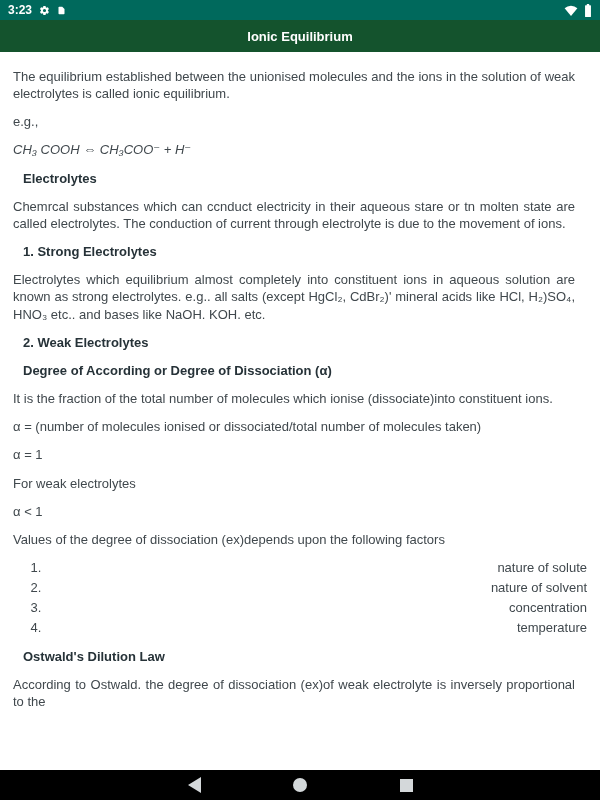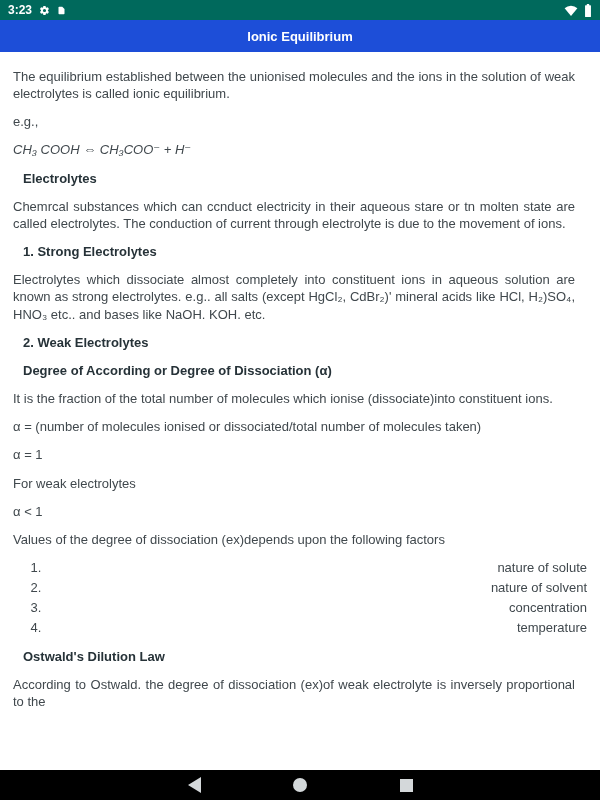--- a/index.html
+++ b/index.html
@@ -10,21 +10,21 @@
   
   .status-bar {
     height:20px; background:#00695C; color:#fff;
     display:flex; align-items:center; padding:0 8px; gap:7px;
     font-size:12px; font-weight:bold;
   }
   .status-bar svg { display:block; }
   .status-right { margin-left:auto; display:flex; align-items:center; gap:6px; }
   
   .app-bar {
-    height:32px; background:#1d4ed8; display:flex; align-items:center; justify-content:center;
+    height:32px; background:#14532d; display:flex; align-items:center; justify-content:center;
   }
   .app-title { color:#fff; font-size:13px; font-weight:bold; }
   
   .content {
     height:718px; overflow:hidden; padding:16px 13px 0 13px; box-sizing:border-box;
     color:#40484d; font-size:13px; line-height:1.32;
   }
   .para { margin:0 12px 11px 0; text-align:justify; }
   .head { margin:2px 0 11px 0; font-weight:bold; color:#263238;padding-left:10px; }
   .eq   { margin:0 0 11px 0;font-style:italic; }
@@ -75,21 +75,21 @@
     <span class="app-title">Ionic Equilibrium</span>
   </div>
 
   <div class="content">
     <p class="para">The equilibrium established between the unionised molecules and the ions in the solution of weak electrolytes is called ionic equilibrium.</p>
     <p class="para">e.g.,</p>
     <p class="eq">CH₃ COOH ⇔ CH₃COO⁻ + H⁻</p>
     <p class="head">Electrolytes</p>
     <p class="para">Chemrcal substances which can ccnduct electricity in their aqueous stare or tn molten state are called electrolytes. The conduction of current through electrolyte is due to the movement of ions.</p>
     <p class="head">1. Strong Electrolytes</p>
-    <p class="para">Electrolytes which dissociate almost completely into constituent ions in aqueous solution are known as strong electrolytes. e.g.. all salts (except HgCl₂, CdBr₂)' mineral acids like HCl, H₂)SO₄, HNO₃ etc.. and bases like NaOH. KOH. etc.</p>
+    <p class="para">Electrolytes which equilibrium almost completely into constituent ions in aqueous solution are known as strong electrolytes. e.g.. all salts (except HgCl₂, CdBr₂)' mineral acids like HCl, H₂)SO₄, HNO₃ etc.. and bases like NaOH. KOH. etc.</p>
     <p class="head">2. Weak Electrolytes</p>
     <p class="head">Degree of According or Degree of Dissociation (α)</p>
     <p class="para">It is the fraction of the total number of molecules which ionise (dissociate)into constituent ions.</p>
     <p class="para">α = (number of molecules ionised or dissociated/total number of molecules taken)</p>
     <p class="para">α = 1</p>
     <p class="para">For weak electrolytes</p>
     <p class="para">α &lt; 1</p>
     <p class="para">Values of the degree of dissociation (ex)depends upon the following factors</p>
     <ol class="num-list">
       <li>nature of solute</li>

